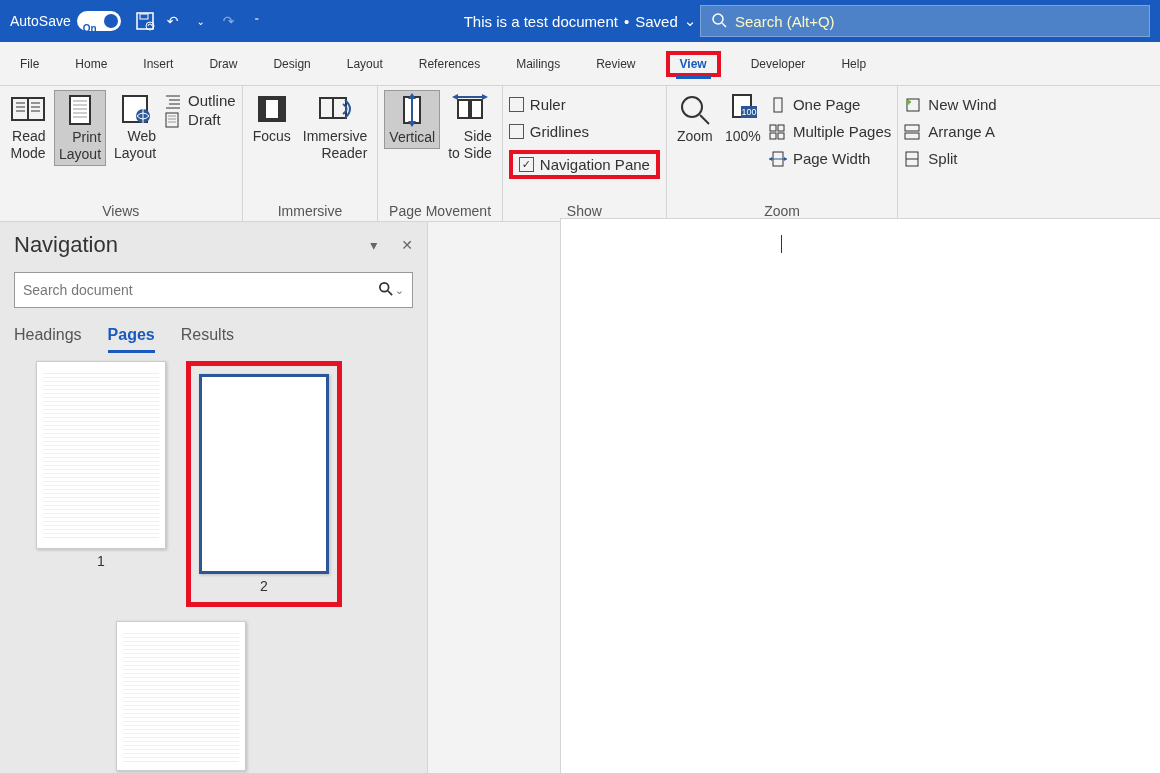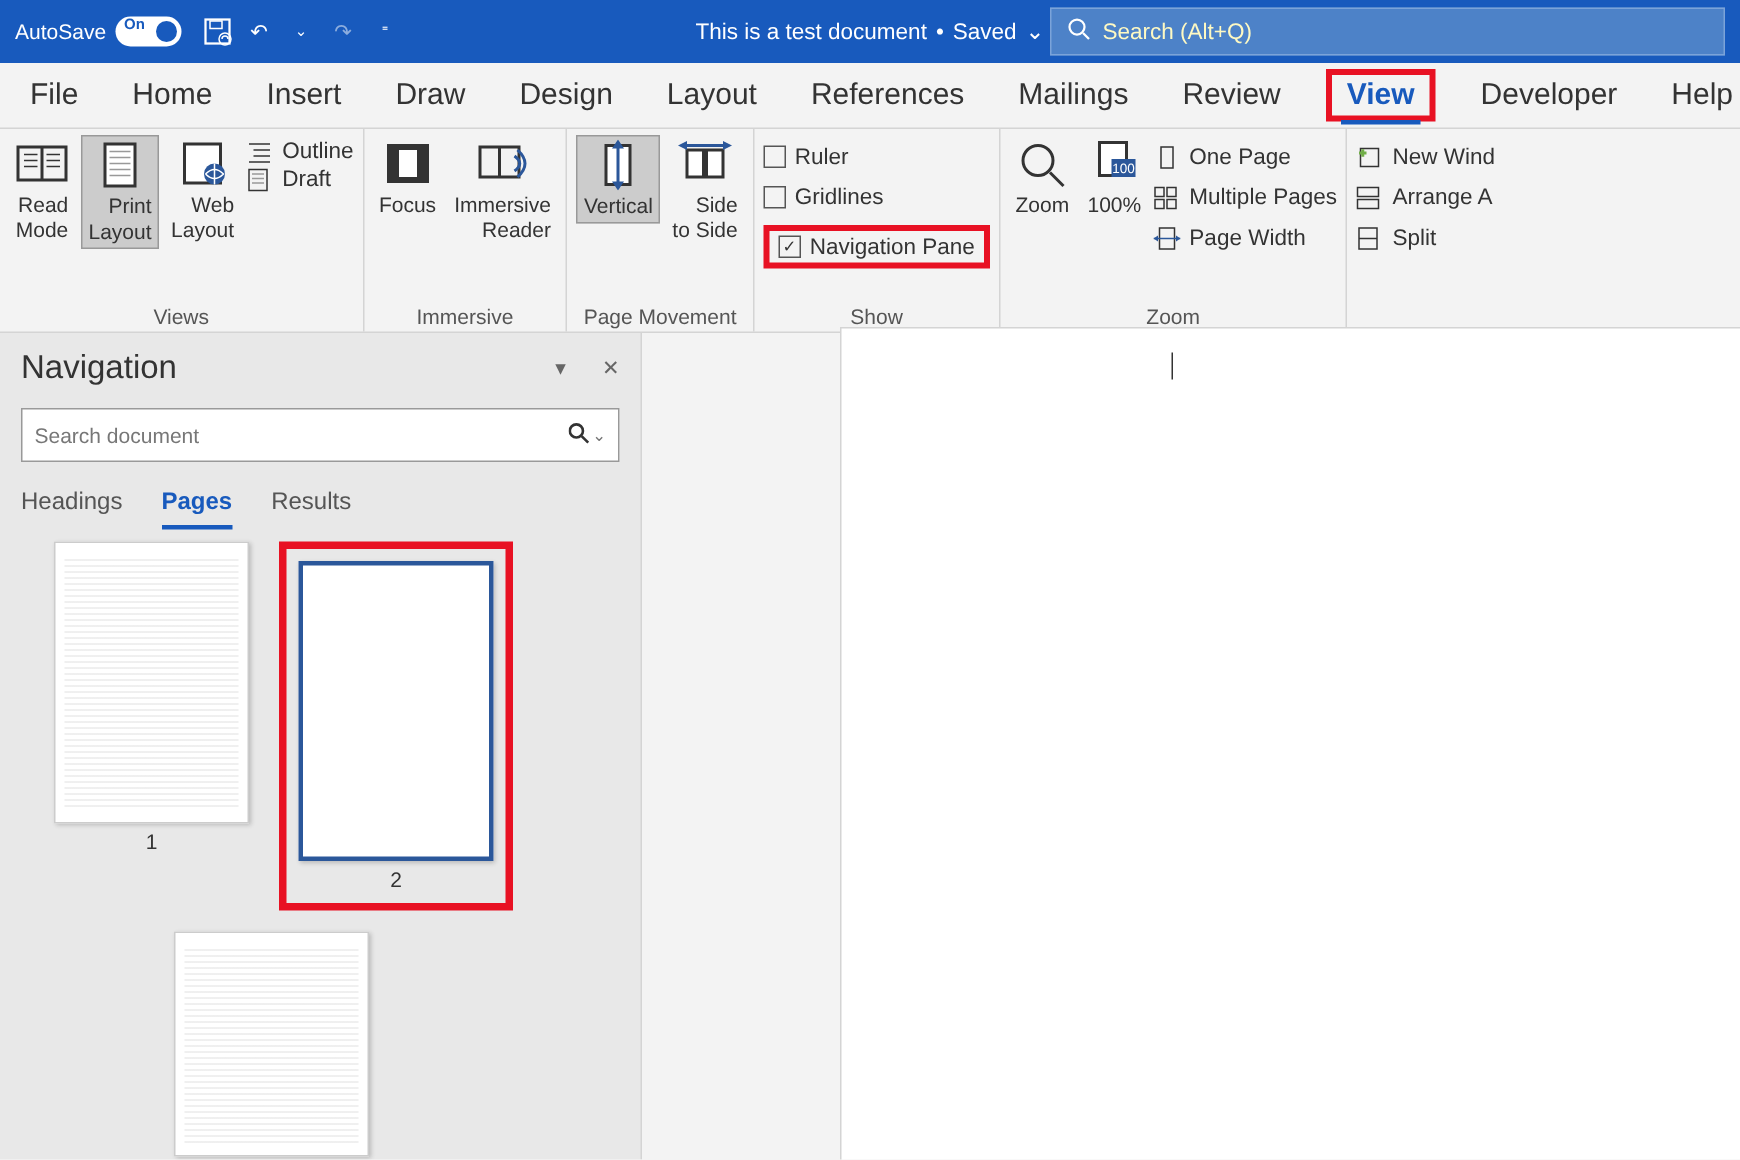--- a/index.html
+++ b/index.html
@@ -10,21 +10,21 @@
 .autosave { display: flex; align-items: center; gap: 6px; font-size: 14px; }
 .toggle { width: 44px; height: 20px; border-radius: 10px; background: #fff; position: relative; display: inline-block; }
 .toggle::after { content: ""; width: 14px; height: 14px; background: #185abd; border-radius: 50%; position: absolute; right: 3px; top: 3px; }
 .titleicons { display: flex; gap: 8px; align-items: center; margin-left: 4px; }
 .ticon { width: 20px; height: 20px; display: flex; align-items: center; justify-content: center; font-size: 14px; color: #fff; }
 .doctitle { position: absolute; left: 50%; transform: translateX(-50%); font-size: 15px; display: flex; align-items: center; gap: 6px; }
 .searchbox { margin-left: auto; width: 450px; height: 32px; background: #4d82c8; border: 1px solid #7ba3d9; display: flex; align-items: center; padding: 0 10px; gap: 8px; color: #fef9c3; font-size: 15px; }
 
 
 .tabstrip { height: 44px; background: #f3f3f3; border-bottom: 1px solid #d4d4d4; display: flex; align-items: center; padding-left: 14px; gap: 24px; }
-.tab { font-size: 20px; color: #333; padding: 2px 6px; position: relative; }
+.tab { font-size: 12px; color: #333; padding: 2px 6px; position: relative; }
 .tab.active { color: #185abd; font-weight: 600; }
 .tab.active::after { content: ""; position: absolute; left: 2px; right: 2px; bottom: -6px; height: 3px; background: #185abd; }
 .red-hl { border: 4px solid #e81123; padding: 0 4px;}
 
 
 .ribbon { height: 136px; background: #f3f3f3; display: flex; border-bottom: 1px solid #d4d4d4; }
 .rgroup { border-right: 1px solid #d4d4d4; display: flex; flex-direction: column; justify-content: space-between; padding: 4px 6px 0 6px; }
 .rlabel { text-align: center; font-size: 14px; color: #555; padding-bottom: 2px; }
 .rbtns { display: flex; gap: 4px; align-items: flex-start; height: 104px; }
 .vbtn { display: flex; flex-direction: column; align-items: center; justify-content: flex-start; padding: 2px 4px; font-size: 14px; line-height: 17px; text-align: right; }
@@ -57,21 +57,21 @@
 .page { position: absolute; left: 120px; top: -4px; width: 620px; height: 600px; background: #fff; border: 1px solid #d4d4d4; }
 .cursor { position: absolute; left: 220px; top: 16px; width: 1px; height: 18px; background: #333; }
 </style>
 </head>
 <body>
 
 <div class="titlebar">
   <div class="autosave">
     <span>AutoSave</span>
     <span class="toggle">
-      <span style="position:absolute;left:6px;top:0;font-size:10px;font-weight:bold;color:#185abd">On</span>
+      <span style="position:absolute;left:6px;top:12px;font-size:10px;font-weight:bold;color:#185abd">On</span>
     </span>
   </div>
   <div class="titleicons">
     <span class="ticon">
         <svg viewBox="0 0 20 20">
           <rect x="2" y="2" width="16" height="16" fill="none" stroke="#fff" stroke-width="1.5"></rect>
           <rect x="5" y="3" width="8" height="5" fill="none" stroke="#fff"></rect>
           <path d="M3 3 L17 17 M17 3 L15 5" stroke="#fff" stroke-width="0"></path>
           <circle cx="15" cy="15" r="4" fill="none" stroke="#fff"></circle>
           <path d="M13 15 A2 2 0 1 1 17 15" stroke="#fff" fill="none"></path>

